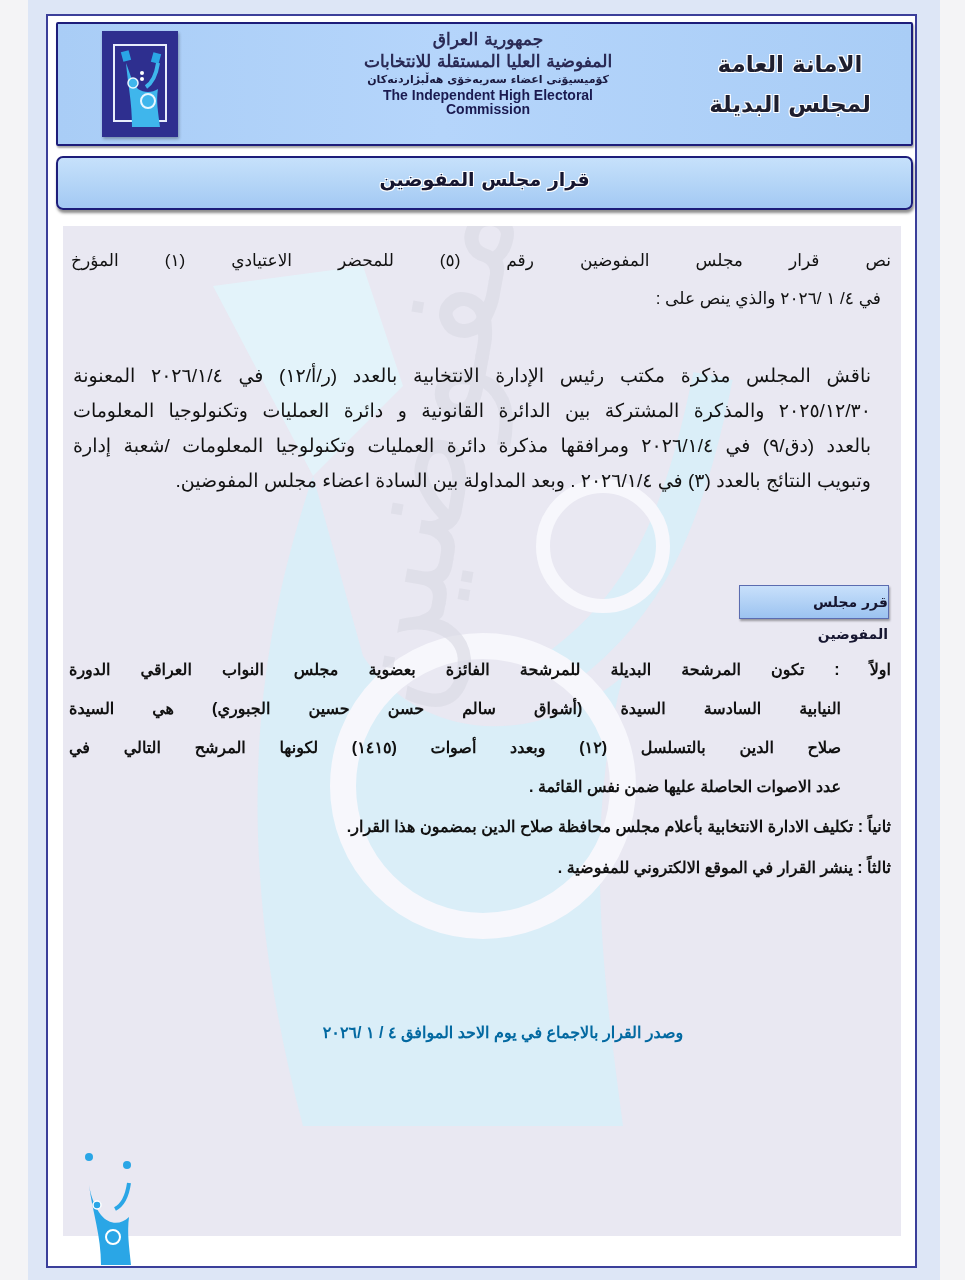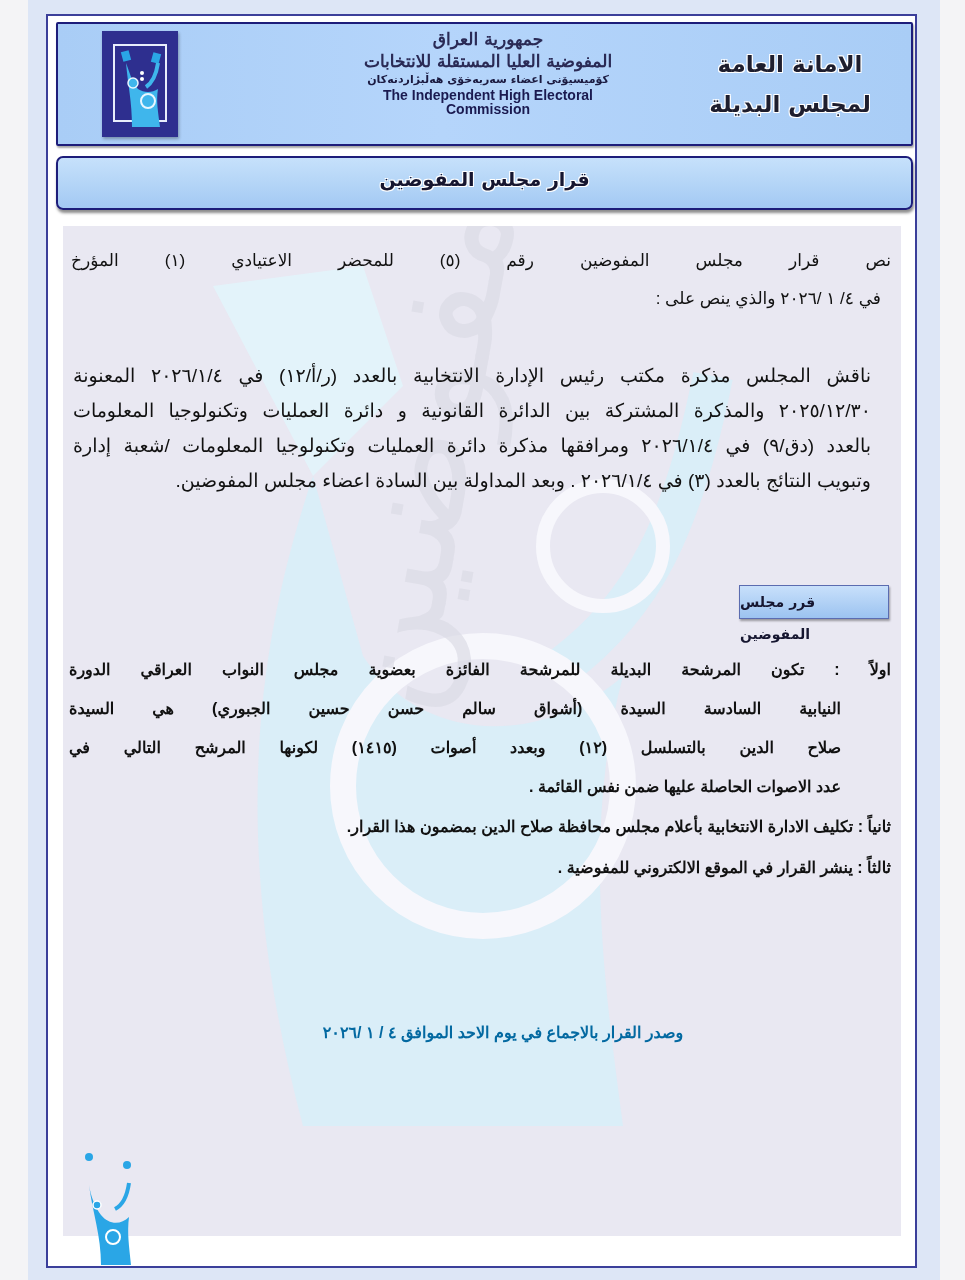--- a/index.html
+++ b/index.html
@@ -83,21 +83,21 @@
     position: absolute; top: 132px; right: 30px; width: 798px;
     font-size: 19px; line-height: 35px;
   }
   .para2 p { text-align: justify; text-align-last: justify; }
   .para2 p.last { text-align-last: right; }
   .decide-badge {
     position: absolute; top: 359px; right: 12px; width: 150px; height: 34px;
     border: 1px solid #5b6cb0;
     background: linear-gradient(180deg, #c8e0fb, #9cc3f0);
     box-shadow: 1px 2px 2px rgba(0,0,0,0.35);
-    text-align: left; direction: rtl;
+    text-align: right; direction: rtl;
     font-size: 14px; font-weight: bold; color: #161630; line-height: 32px;
     font-family: "DejaVu Sans", sans-serif;
   }
   .items {
     position: absolute; top: 424px; right: 10px; width: 822px;
     font-weight: bold; font-size: 16px; line-height: 39px;
   }
   .item1 p { text-align: justify; text-align-last: justify; }
   .item1 p.cont { padding-right: 50px; }
   .item1 p.cont.last { text-align-last: right; }

